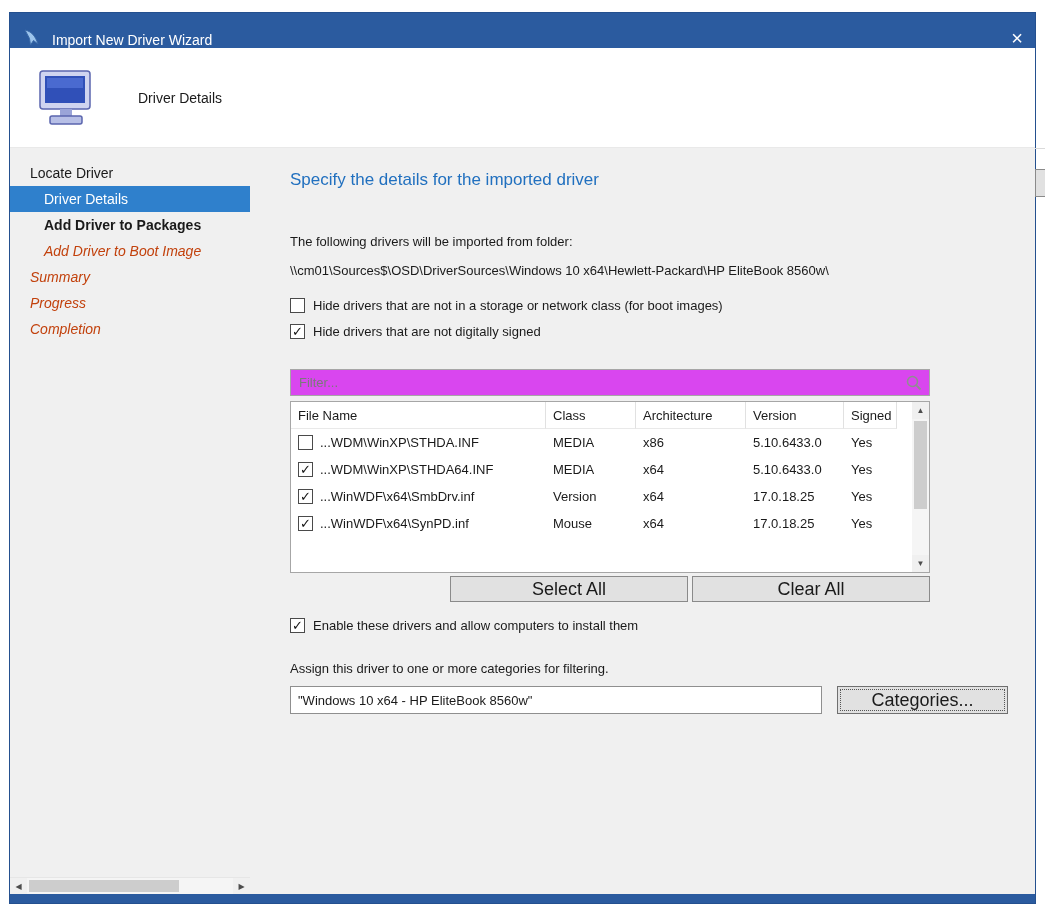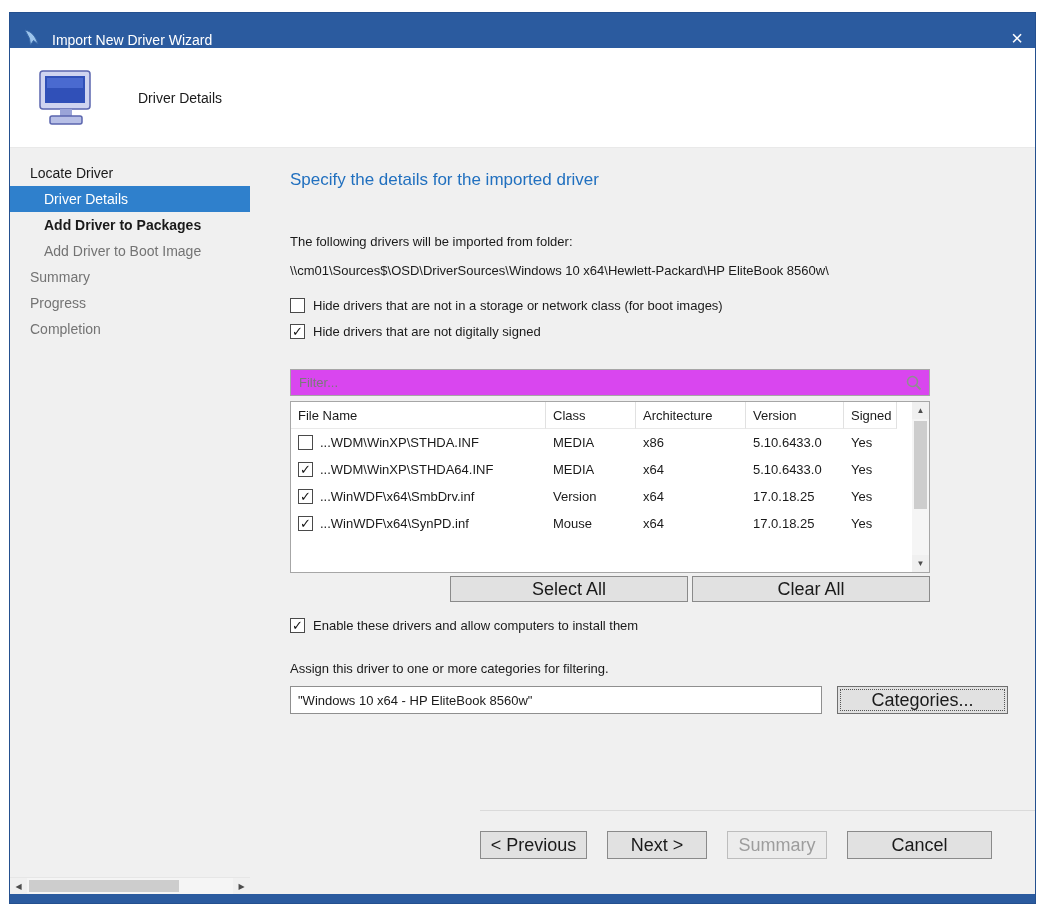--- a/index.html
+++ b/index.html
@@ -19,29 +19,29 @@
   .header-icon { width:62px; height:58px; display:inline-flex; }
   .header-title { font-size:14px; margin-left:40px; }
   
   .body { flex:1; display:flex; min-height:0; }
   .sidebar { width:240px; flex:0 0 auto; background:#f0f0f0; position:relative;
     overflow:hidden; padding-top:12px; }
   .side-item { font-size:14px; padding:5px 4px 5px 20px; white-space:nowrap; overflow:hidden; }
   .side-item.sub { padding-left:34px; }
   .side-item.active { background:#2f80cc; color:#fff; }
   .side-item.bold { font-weight:bold; }
-  .side-item.disabled { color:#737373; }
+  .side-item.disabled { color:#c2410c;font-style:italic; }
   .h-scrollbar { position:absolute; left:0; right:0; bottom:0; height:17px;
     background:#f0f0f0; display:flex; align-items:stretch; border-top:1px solid #e6e6e6; }
   .sb-arrow { width:17px; display:flex; align-items:center; justify-content:center;
     font-size:8px; color:#4d4d4d; background:#f0f0f0; }
   .sb-track { flex:1; background:#f5f5f5; position:relative; }
   .sb-thumb { position:absolute; left:2px; top:2px; bottom:2px; width:150px; background:#cdcdcd; }
   
-  .main { flex:1; display:flex; flex-direction:column; min-width:0;align-items:flex-end; }
+  .main { flex:1; display:flex; flex-direction:row; min-width:0; }
   .content { flex:1; padding:22px 27px 0 40px; }
   .heading { font-size:17px; font-weight:400; color:#2170bf; }
   .folder-intro { font-size:13px; margin-top:44px; }
   .folder-path { font-size:13px; margin-top:14px; }
   .check-row { display:flex; align-items:center; gap:8px; font-size:13px; }
   .mt20 { margin-top:20px; } .mt11 { margin-top:11px; } .mt16 { margin-top:16px; }
   .checkbox { width:15px; height:15px; flex:0 0 auto; border:1px solid #4a4a4a;
     background:#fff; display:inline-flex; align-items:center; justify-content:center; }
   .checkbox.checked::after { content:"✓"; font-size:13px; font-weight:bold; color:#111;
     line-height:1; margin-top:-1px; }

